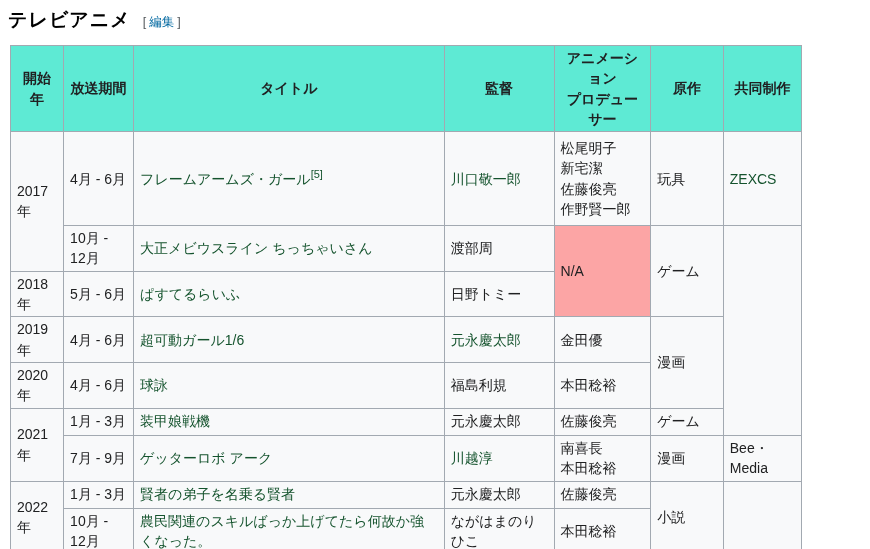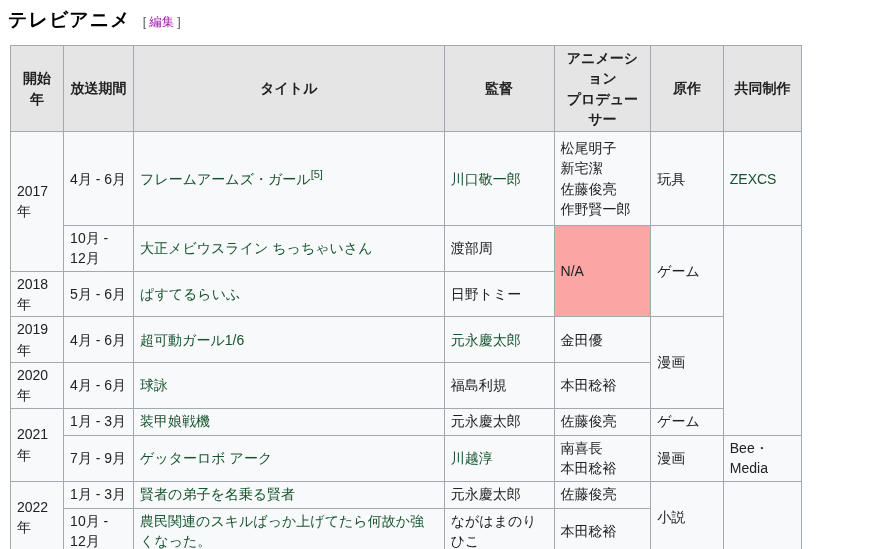--- a/index.html
+++ b/index.html
@@ -28,21 +28,21 @@
     color: #000;
     letter-spacing: 1px;
   }
   .editsection {
     margin-left: 12px;
     font-size: 12.5px;
     font-weight: normal;
   }
   .editsection .bracket { color: #54595d; }
   .editsection a {
-    color: #a21caf;
+    color: #0369a1;
     text-decoration: none;
     margin: 0 3px;
     cursor: pointer;
   }
   
   table.wikitable {
     border-collapse: collapse;
     table-layout: fixed;
     margin: 12px 0 0 10px;
     background: #f8f9fa;
@@ -53,21 +53,21 @@
   table.wikitable th,
   table.wikitable td {
     border: 1px solid #a2a9b1;
     padding: 2px 6px;
     vertical-align: middle;
     text-align: left;
     overflow: hidden;
     box-sizing: border-box;
   }
   table.wikitable th {
-    background: #e5e5e5;
+    background: #5eead4;
     font-weight: bold;
     text-align: center;
   }
   tr.hdr    { height: 54px; }
   tr.r-std  { height: 27px; }
   tr.r-tall { height: 94px; }
   tr.r-two  { height: 46px; }
   td.c-year { text-align: center; margin-top: 36px; }
   td.na-cell {
     background: #fca5a5;

